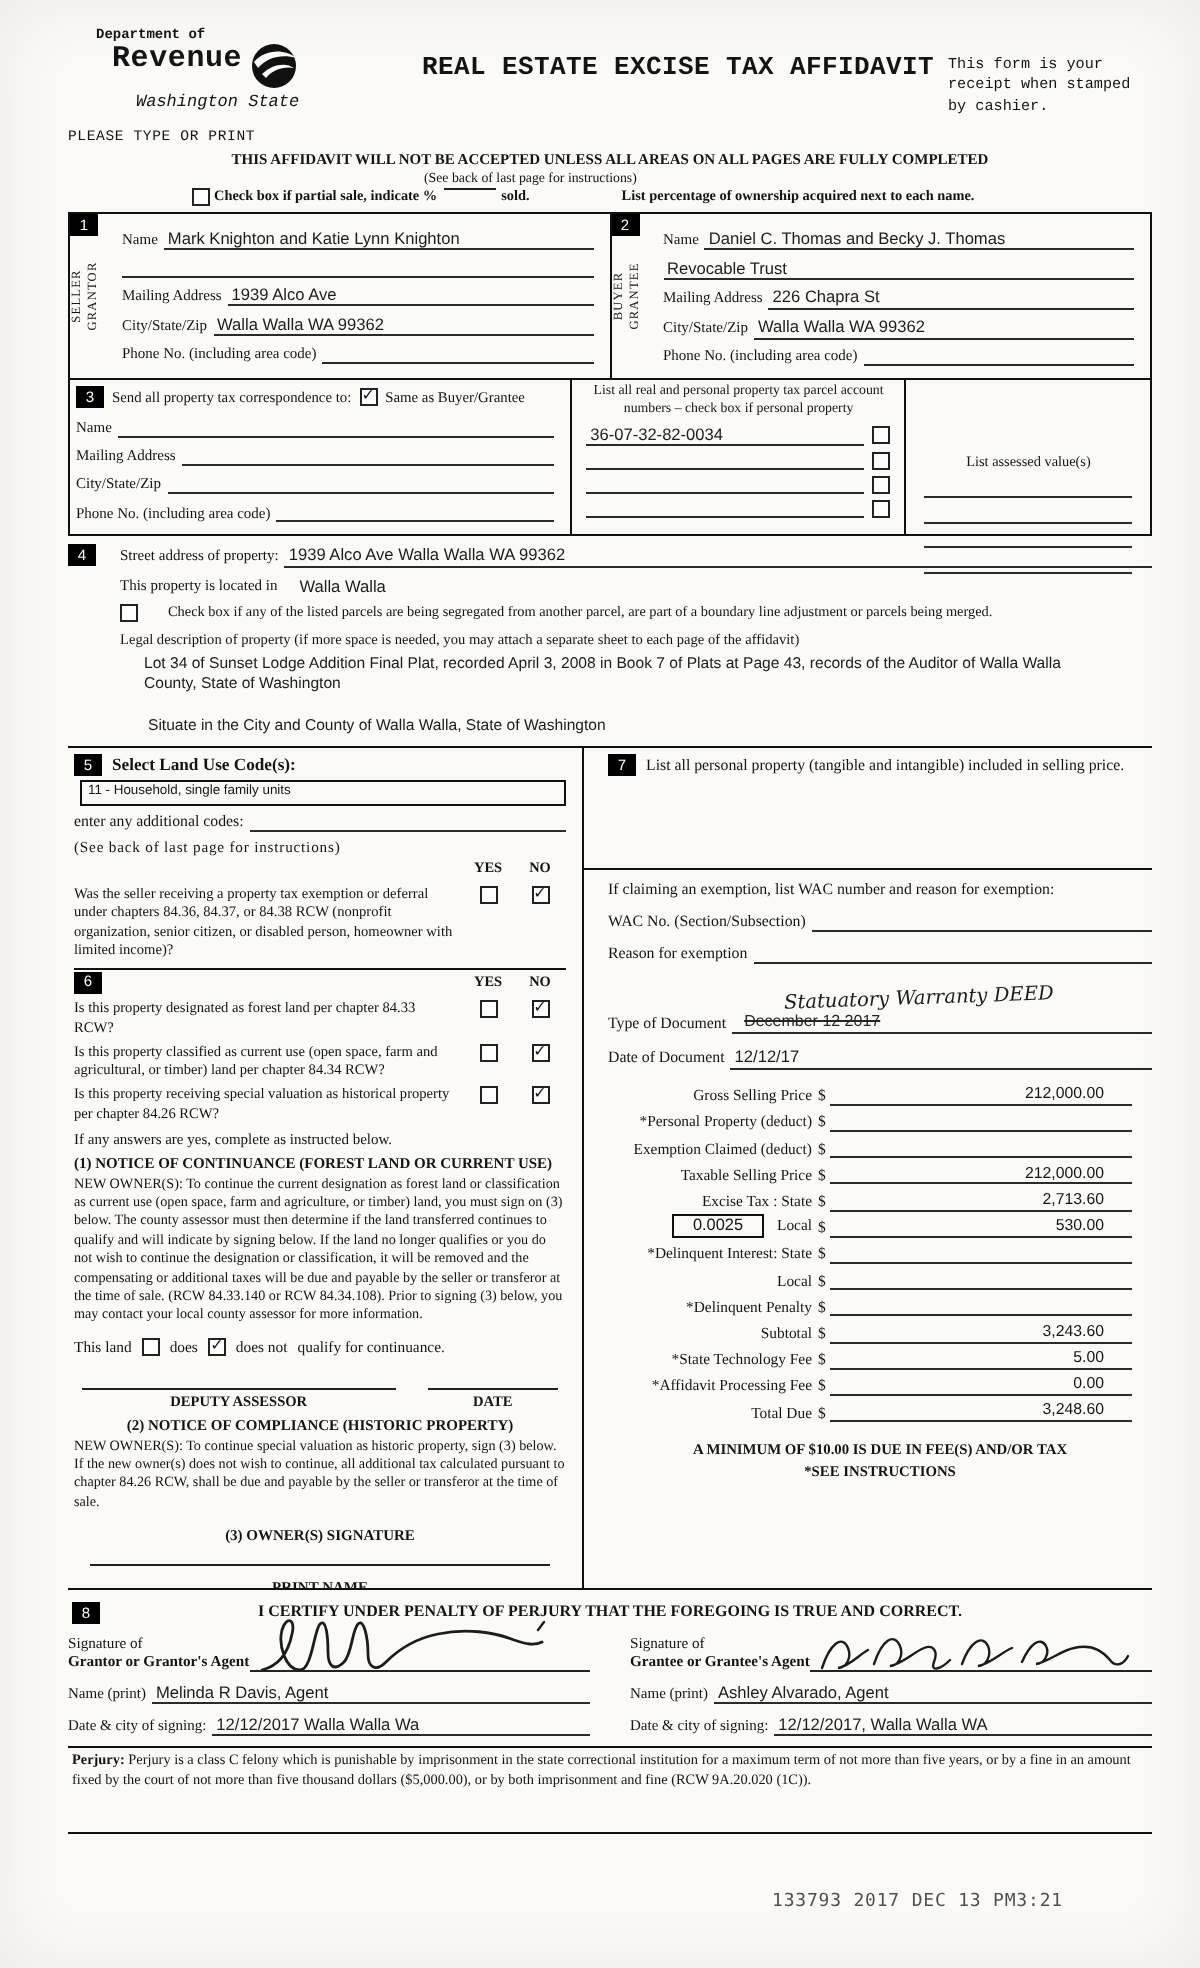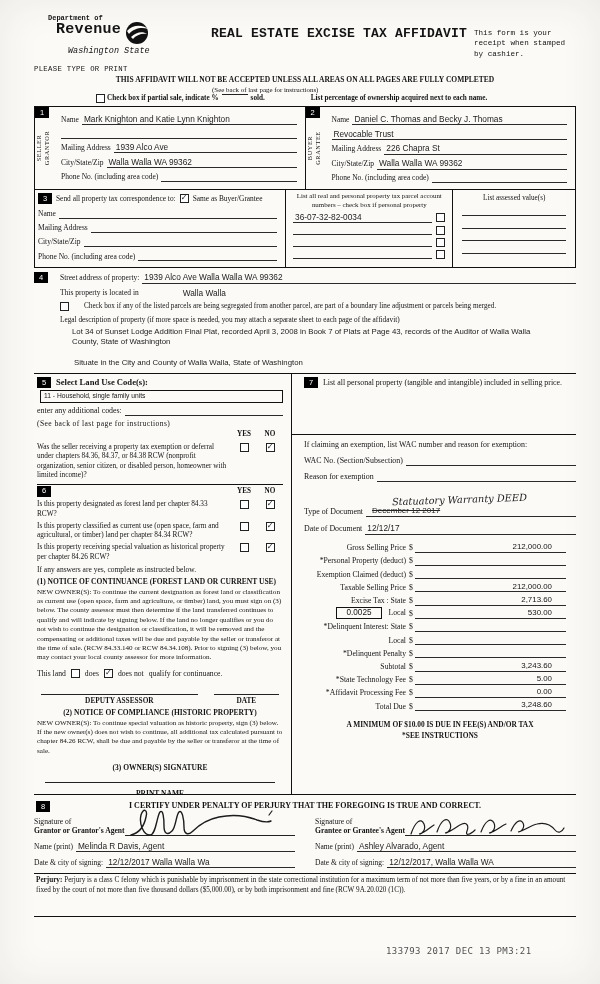--- a/index.html
+++ b/index.html
@@ -52,21 +52,21 @@
 
   
   .box3 { border:1.7px solid #111; border-top:none; display:flex; height:78px; }
   .c-corr { width:46.5%; border-right:1.2px solid #111; padding:3px 8px 2px 3px; }
   .corr-top { display:flex; align-items:center; gap:4px; font-size:7.4px; }
   .c-corr .frow { margin-top:4.2px; }
   .c-parcel { width:31%; border-right:1.2px solid #111; padding:2px 7px; }
   .phdr { text-align:center; font-size:6.9px; line-height:1.2; }
   .prow { display:flex; align-items:center; gap:4px; margin-top:3px; }
   .prow .fline { min-height:9px; }
-  .c-assess { flex:1; padding:2px 9px; }
+  .c-assess { flex:1; padding:2px 9px;margin-top:33px; }
   .ahdr { text-align:center; font-size:7.2px; margin-top:2px; }
   .arow { border-bottom:1px solid #2a2a2a; height:12.6px; }
 
   
   .sec4 { position:relative; margin-top:4px; padding-left:26px; }
   .sec4 .badge { position:absolute; left:0; top:0; }
   .seg-row { display:flex; align-items:flex-end; gap:15px; margin-top:4px; font-size:7.2px; }
   .legal-lbl { margin-top:4px; font-size:7.3px; }
   .legal-val { margin:3px 0 0 12px; width:94%; font-size:7.8px; line-height:1.3; }
   .situate { margin:10px 0 6px 14px; font-size:7.8px; }
@@ -285,21 +285,21 @@
       <div class="arow"></div>
     </div>
   </div>
 
   <div class="sec4">
     <div class="badge">4</div>
     <div class="frow">
           <span class="flabel">Street address of property:</span>
       <span class="fline"><span class="val">1939 Alco Ave Walla Walla WA 99362</span></span>
         </div>
-    <div class="frow" style="margin-top:4px;gap:33px;">
+    <div class="frow" style="margin-top:4px;">
           <span class="flabel">This property is located in</span>
       <span class="val" style="margin-left:8px;">Walla Walla</span>
         </div>
     <div class="seg-row">
       <span class="cb"></span>
       <span>Check box if any of the listed parcels are being segregated from another parcel, are part of a boundary line adjustment or parcels being merged.</span>
     </div>
     <div class="legal-lbl">Legal description of property (if more space is needed, you may attach a separate sheet to each page of the affidavit)</div>
     <div class="legal-val val">Lot 34 of Sunset Lodge Addition Final Plat, recorded April 3, 2008 in Book 7 of Plats at Page 43, records of the Auditor of Walla Walla County, State of Washington</div>
     <div class="situate val">Situate in the City and County of Walla Walla, State of Washington</div>

